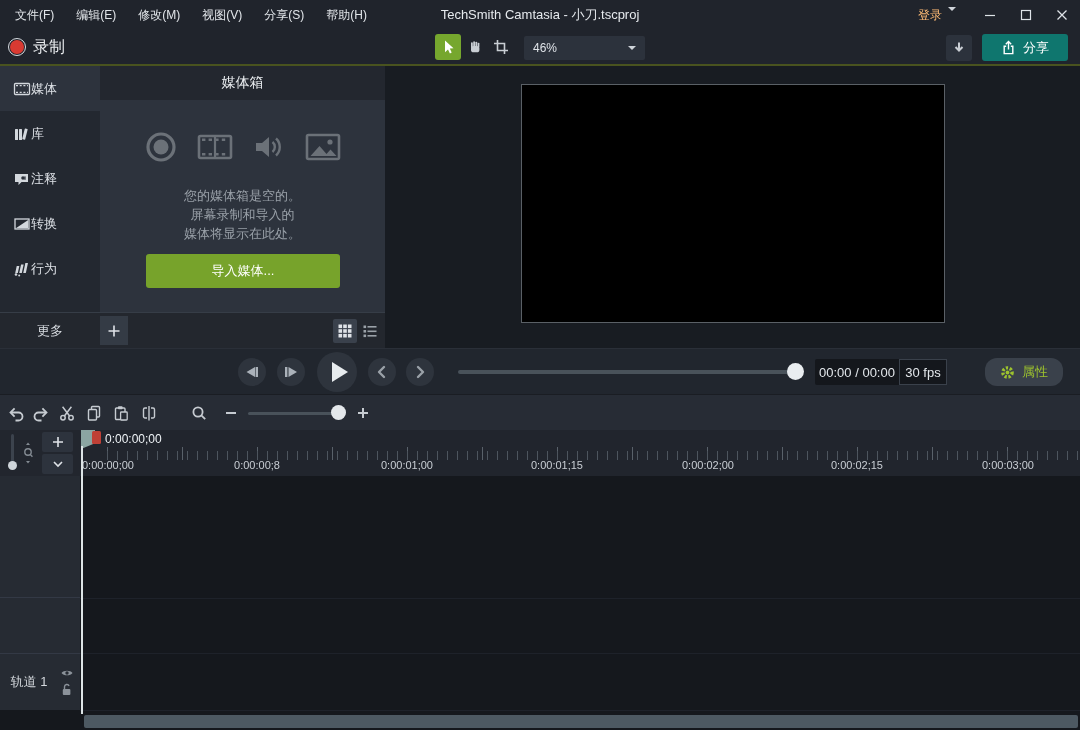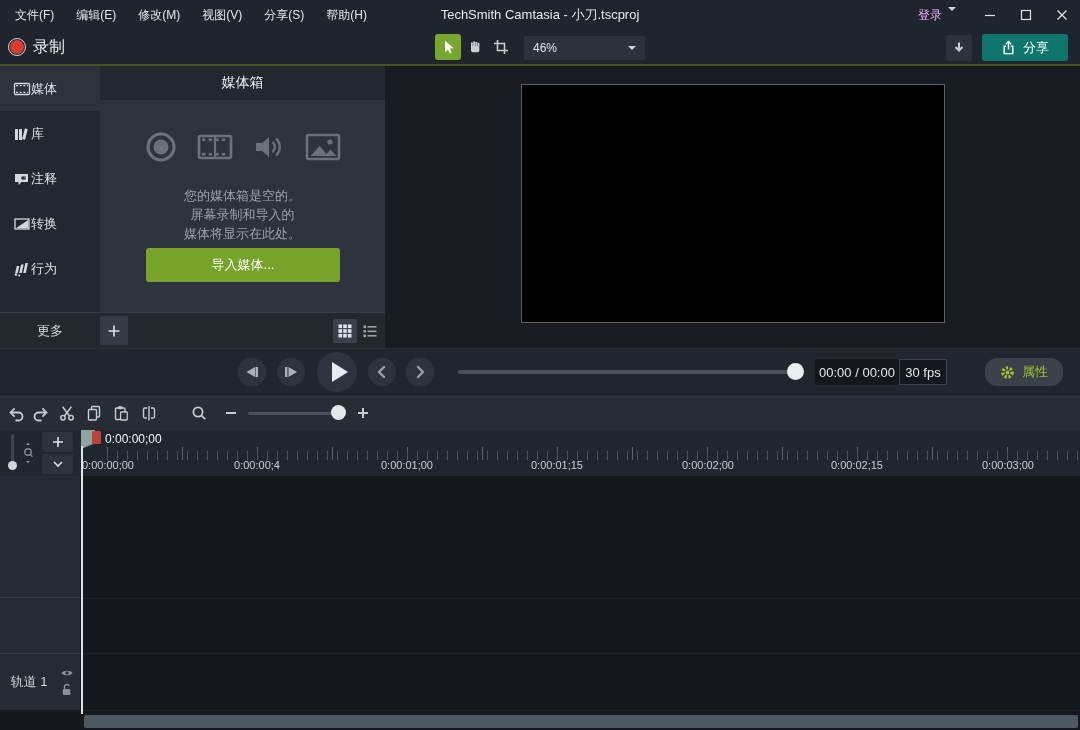--- a/index.html
+++ b/index.html
@@ -6,21 +6,21 @@
   html,body { background:#0d0f13; }
   .app{position:relative;width:1080px;height:730px;background:#15181d;overflow:hidden;
        font-family:"Liberation Sans","DejaVu Sans",sans-serif;color:#e8ebee;}
 
   
   .titlebar{position:absolute;top:0;left:0;right:0;height:30px;background:#20242c;display:flex;align-items:center;}
   .menu{display:flex;align-items:center;padding-left:4px;}
   .menu-item{font-size:12px;color:#e2e6ea;padding:4px 11px;white-space:nowrap;}
   .win-title{position:absolute;left:0;right:0;text-align:center;font-size:13px;color:#e6eaee;pointer-events:none;}
   .tb-right{position:absolute;right:0;top:0;height:30px;display:flex;align-items:center;}
-  .signin{display:flex;align-items:flex-start;gap:6px;font-size:12px;color:#f0abfc;padding:0 16px;}
+  .signin{display:flex;align-items:flex-start;gap:6px;font-size:12px;color:#fdba74;padding:0 16px;}
   .caret{width:0;height:0;border-left:4px solid transparent;border-right:4px solid transparent;border-top:4px solid #cfd4da;}
   .win-btn{width:36px;height:30px;display:flex;align-items:center;justify-content:center;}
 
   
   .toolbar{position:absolute;top:30px;left:0;right:0;height:36px;background:#20242c;border-bottom:2px solid #49531f;}
   .record-group{position:absolute;left:10px;top:0;height:34px;display:flex;align-items:center;gap:9px;}
   .record-dot{width:14px;height:14px;border-radius:50%;background:#d93a32;outline:1px solid #d8dde2;outline-offset:1px;}
   .tool-btn{position:absolute;top:4px;width:26px;height:26px;border-radius:3px;display:flex;align-items:center;justify-content:center;}
   .tool-sel{left:435px;background:#76a72e;}
   .tool-hand{left:462px;}
@@ -36,21 +36,21 @@
   .main{position:absolute;top:66px;left:0;right:0;height:282px;}
   .sidebar{position:absolute;left:0;top:0;width:100px;height:246px;background:#232830;}
   .side-item{height:45px;display:flex;align-items:center;padding-left:13px;font-size:13px;color:#dde1e6;}
   .side-item.selected{background:#2d333d;}
   .side-ic{width:18px;height:18px;flex:0 0 18px;display:flex;align-items:center;justify-content:center;}
 
   .panel{position:absolute;left:100px;top:0;width:285px;height:246px;background:#2d333d;}
   .panel-header{height:34px;background:#23272f;display:flex;align-items:center;justify-content:center;font-size:14px;color:#eef1f4;}
   .bin-icons{display:flex;justify-content:center;align-items:center;gap:17px;margin-top:29px;}
   .empty-text{margin-top:21px;text-align:center;font-size:13px;line-height:19px;color:#99a0a8;}
-  .import-btn{position:absolute;left:46px;top:182px;width:194px;height:34px;background:#77a32b;border-radius:3px;
+  .import-btn{position:absolute;left:46px;top:188px;width:194px;height:34px;background:#77a32b;border-radius:3px;
               color:#fff;font-size:13px;display:flex;align-items:center;justify-content:center;}
 
   .bottom-strip{position:absolute;top:246px;left:0;width:385px;height:36px;background:#23272e;border-top:1px solid #363d47;display:flex;align-items:center;}
   .more-label{width:100px;text-align:center;font-size:13px;color:#d7dbe0;}
   .add-tab-btn{width:28px;height:29px;margin-top:0;background:#343b45;display:flex;align-items:center;justify-content:center;}
   .view-toggles{margin-left:auto;margin-right:3px;display:flex;gap:1px;}
   .view-btn{width:24px;height:24px;border-radius:2px;display:flex;align-items:center;justify-content:center;}
   .view-btn.selected{background:#3a414c;}
 
   .stage{position:absolute;left:385px;top:0;width:695px;height:282px;background:#181c22;}
@@ -465,21 +465,21 @@
         <svg width="14" height="14">
             <path d="M3 5l4 4 4-4" fill="none" stroke="#dfe3e8" stroke-width="1.6"></path>
           </svg>
       </div>
     </div>
 
     <div class="ruler">
       <div class="ticks-major"></div>
       <div class="ticks-minor"></div>
       <span class="rl">0:00:00;00</span>
-      <span class="rl">0:00:00;4</span>
+      <span class="rl">0:00:00;8</span>
       <span class="rl">0:00:01;00</span>
       <span class="rl">0:00:01;15</span>
       <span class="rl">0:00:02;00</span>
       <span class="rl">0:00:02;15</span>
       <span class="rl">0:00:03;00</span>
       <div class="ph-flag"></div>
       <div class="ph-out"></div>
       <div class="ph-label">0:00:00;00</div>
     </div>
   </div>

